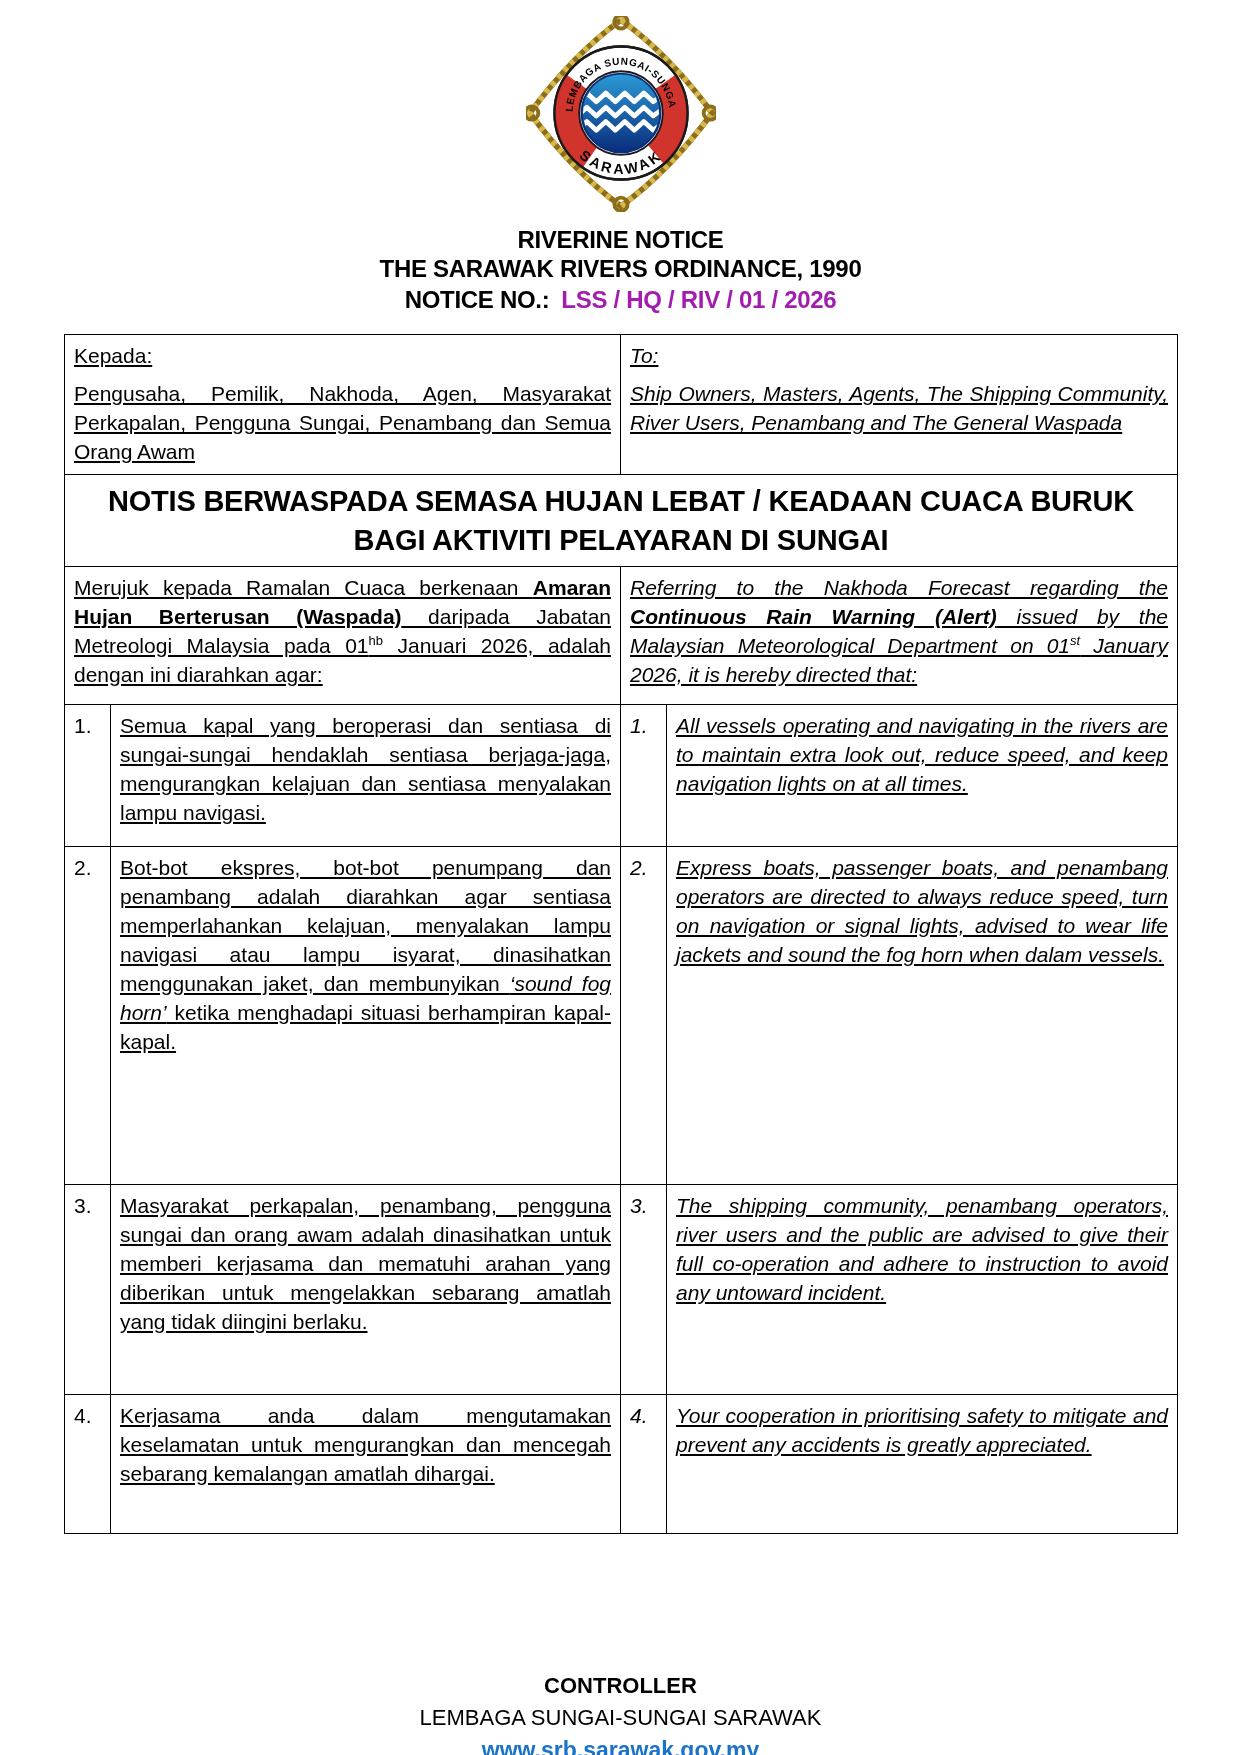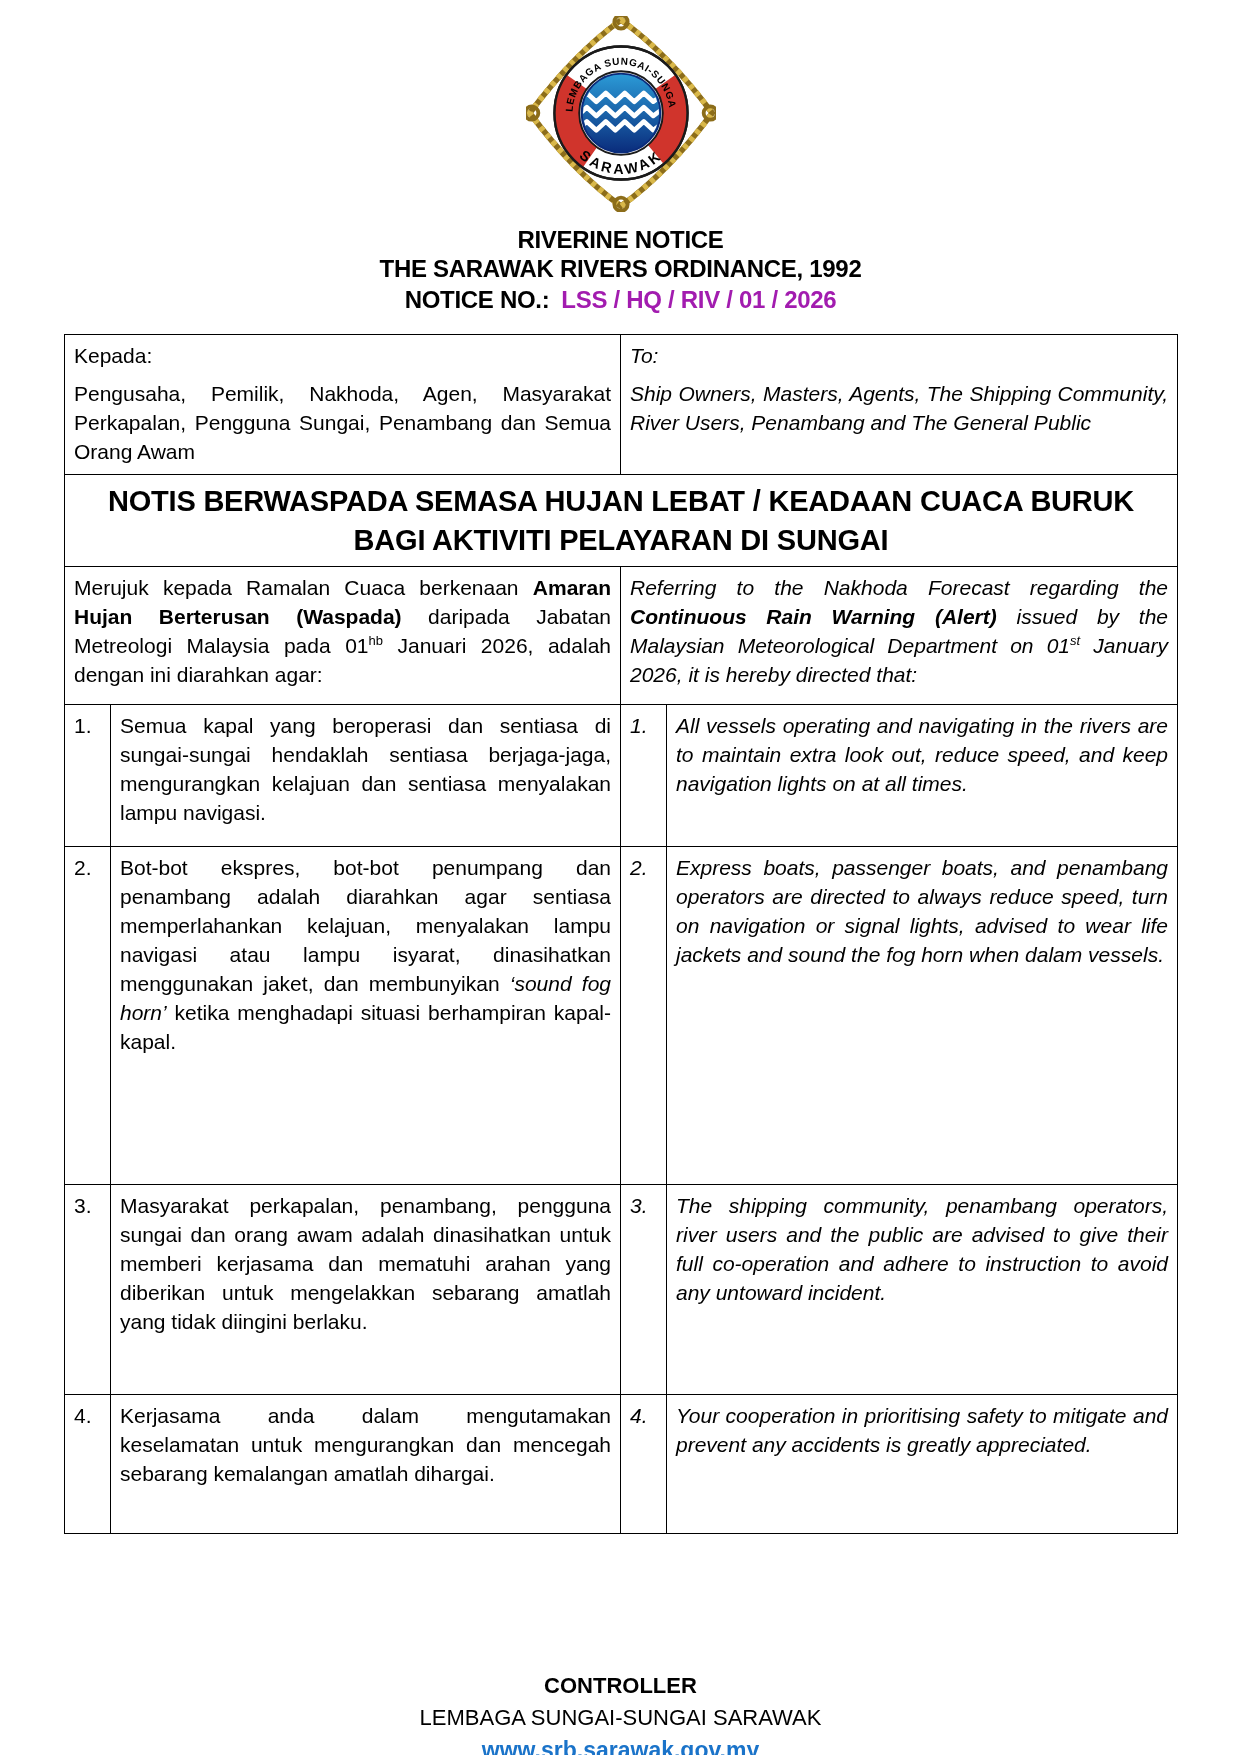--- a/index.html
+++ b/index.html
@@ -26,21 +26,21 @@
     margin-top:20px; font-size:21px; line-height:1.38;
   }
   table.notice col.c-num  { width:46px; }
   table.notice col.c-ms   { width:510px; }
   table.notice col.c-en   { width:511px; }
   table.notice td {
     border:1.5px solid #000; vertical-align:top;
     padding:7px 9px; box-sizing:border-box;
   }
   td.num { padding-left:10px; }
-  .just { text-align:justify; }
+  .just { text-align:justify;text-decoration:underline; }
   .en-cell { font-style:italic; }
   .addr-label { display:block; margin-bottom:9px; }
   .heading-cell { text-align:center; font-weight:bold; font-size:29px; line-height:1.32; padding:11px 6px; letter-spacing:-0.2px; }
   sup { font-size:0.62em; vertical-align:super; line-height:0; }
   .b { font-weight:bold; }
   .i { font-style:italic; }
 
   tr.r-addr td   { height:90px; }
   tr.r-head td   { height:78px; }
   tr.r-intro td  { height:138px; }
@@ -106,21 +106,21 @@
         <textPath href="#arcTop" startOffset="50%" text-anchor="middle">LEMBAGA SUNGAI-SUNGAI</textPath>
       </text>
       <text font-family="Liberation Sans, sans-serif" font-weight="bold" font-size="15" letter-spacing="3" fill="#000">
         <textPath href="#arcBot" startOffset="50%" text-anchor="middle">SARAWAK</textPath>
       </text>
     </svg>
   </div>
 
   <div class="title-block">
     <span class="line">RIVERINE NOTICE</span>
-    <span class="line">THE SARAWAK RIVERS ORDINANCE, 1992</span>
+    <span class="line">THE SARAWAK RIVERS ORDINANCE, 1990</span>
     <span class="line notice-line">
       <span>NOTICE NO.:</span><span class="notice-value">LSS / HQ / RIV / 01 / 2026</span>
     </span>
   </div>
 
   <table class="notice">
     <colgroup>
       <col class="c-num">
         <col class="c-ms">
         <col class="c-num">
@@ -128,21 +128,21 @@
     </colgroup>
 
     <tbody>
         <tr class="r-addr">
       <td colspan="2" class="just">
         <span class="addr-label">Kepada:</span>
         <span>Pengusaha, Pemilik, Nakhoda, Agen, Masyarakat Perkapalan, Pengguna Sungai, Penambang dan Semua Orang Awam</span>
       </td>
       <td colspan="2" class="just en-cell">
         <span class="addr-label">To:</span>
-        <span>Ship Owners, Masters, Agents, The Shipping Community, River Users, Penambang and The General Public</span>
+        <span>Ship Owners, Masters, Agents, The Shipping Community, River Users, Penambang and The General Waspada</span>
       </td>
     </tr>
 
     <tr class="r-head">
       <td colspan="4" class="heading-cell">
         <span>NOTIS BERWASPADA SEMASA HUJAN LEBAT / KEADAAN CUACA BURUK</span><br>
         <span>BAGI AKTIVITI PELAYARAN DI SUNGAI</span>
       </td>
     </tr>
 

